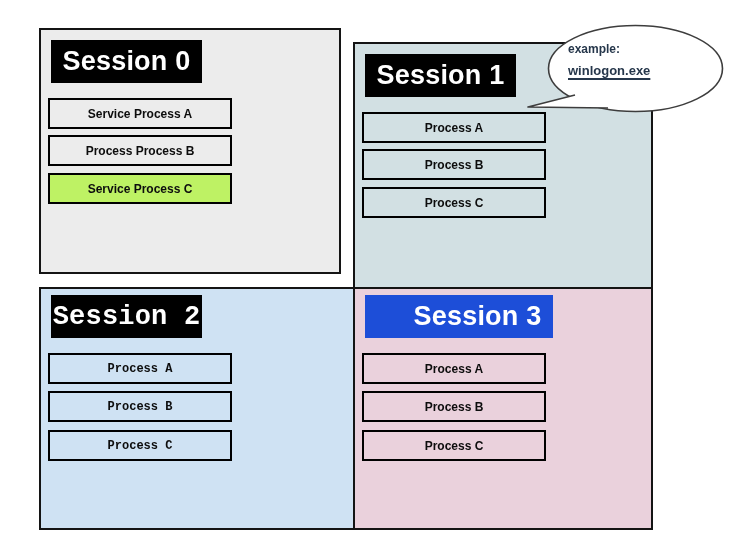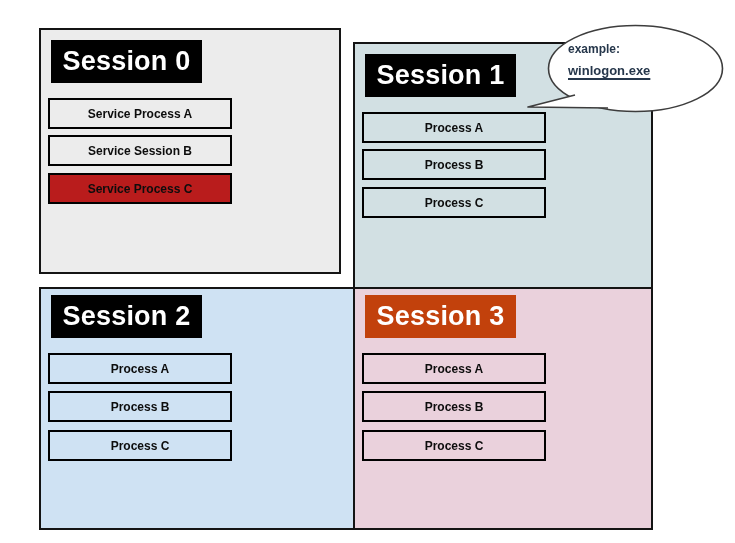--- a/index.html
+++ b/index.html
@@ -6,21 +6,21 @@
   .canvas{
     position:relative;width:735px;height:543px;overflow:hidden;
     font-family:"Liberation Sans","DejaVu Sans",sans-serif;
     background:#ffffff;
   }
   .panel{
     position:absolute;border:2px solid #141414;box-sizing:border-box;
   }
   .panel-s0{left:39px;top:28px;width:302px;height:246px;}
   .panel-s1{left:353px;top:42px;width:300px;height:270px;}
-  .panel-s2{left:39px;top:287px;width:334px;height:243px;}
+  .panel-s2{left:39px;top:287px;width:334px;height:243px;font-family:Liberation Mono, monospace;}
   .panel-s3{left:353px;top:287px;width:300px;height:243px;}
   .header{
     position:absolute;left:10px;width:151px;height:43px;
     display:flex;align-items:center;justify-content:center;
     font-size:27px;font-weight:bold;letter-spacing:0.2px;
   }
   .row1 .header{top:10px;}
   .row2 .header{top:6px;}
   .proc{
     position:absolute;left:7px;width:184px;height:31px;
@@ -42,40 +42,40 @@
   }
 </style>
 </head>
 <body>
 
 <div class="canvas" style="background-color: rgb(255, 255, 255);">
 
   <div class="panel panel-s0 row1" style="background-color: rgb(236, 236, 236);">
     <div class="header" style="background-color: rgb(0, 0, 0); color: rgb(255, 255, 255);">Session 0</div>
     <div class="proc proc-0" style="background-color: rgb(236, 236, 236); color: rgb(13, 13, 13);">Service Process A</div>
-    <div class="proc proc-1" style="background-color: rgb(236, 236, 236); color: rgb(13, 13, 13);">Service Session B</div>
-    <div class="proc proc-2" style="background-color: #b91c1c; color: rgb(13, 13, 13);">Service Process C</div>
+    <div class="proc proc-1" style="background-color: rgb(236, 236, 236); color: rgb(13, 13, 13);">Process Process B</div>
+    <div class="proc proc-2" style="background-color: #bef264; color: rgb(13, 13, 13);">Service Process C</div>
   </div>
 
   <div class="panel panel-s1 row1" style="background-color: rgb(210, 224, 227);">
     <div class="header" style="background-color: rgb(0, 0, 0); color: rgb(255, 255, 255);">Session 1</div>
     <div class="proc proc-0" style="background-color: rgb(210, 224, 227); color: rgb(13, 13, 13);">Process A</div>
     <div class="proc proc-1" style="background-color: rgb(210, 224, 227); color: rgb(13, 13, 13);">Process B</div>
     <div class="proc proc-2" style="background-color: rgb(210, 224, 227); color: rgb(13, 13, 13);">Process C</div>
   </div>
 
   <div class="panel panel-s2 row2" style="background-color: rgb(207, 226, 243);">
     <div class="header" style="background-color: rgb(0, 0, 0); color: rgb(255, 255, 255);">Session 2</div>
     <div class="proc proc-0" style="background-color: rgb(207, 226, 243); color: rgb(13, 13, 13);">Process A</div>
     <div class="proc proc-1" style="background-color: rgb(207, 226, 243); color: rgb(13, 13, 13);">Process B</div>
     <div class="proc proc-2" style="background-color: rgb(207, 226, 243); color: rgb(13, 13, 13);">Process C</div>
   </div>
 
   <div class="panel panel-s3 row2" style="background-color: rgb(234, 209, 220);">
-    <div class="header" style="background-color: #c2410c; color: rgb(255, 255, 255);">Session 3</div>
+    <div class="header" style="background-color: #1d4ed8; color: rgb(255, 255, 255); padding-left: 37px;">Session 3</div>
     <div class="proc proc-0" style="background-color: rgb(234, 209, 220); color: rgb(13, 13, 13);">Process A</div>
     <div class="proc proc-1" style="background-color: rgb(234, 209, 220); color: rgb(13, 13, 13);">Process B</div>
     <div class="proc proc-2" style="background-color: rgb(234, 209, 220); color: rgb(13, 13, 13);">Process C</div>
   </div>
 
   <svg class="callout-svg" width="220" height="100" viewBox="0 0 220 100">
     <ellipse cx="120.5" cy="50.5" rx="87" ry="43" fill="#ffffff" stroke-width="1.6" stroke="#3d3d3d"></ellipse>
     <path d="M 60,77 L 13,89 L 93,90" fill="#ffffff" stroke-width="1.6" stroke-linejoin="round" stroke="#3d3d3d"></path>
   </svg>
   <div class="callout-text" style="color: rgb(38, 55, 75);">

